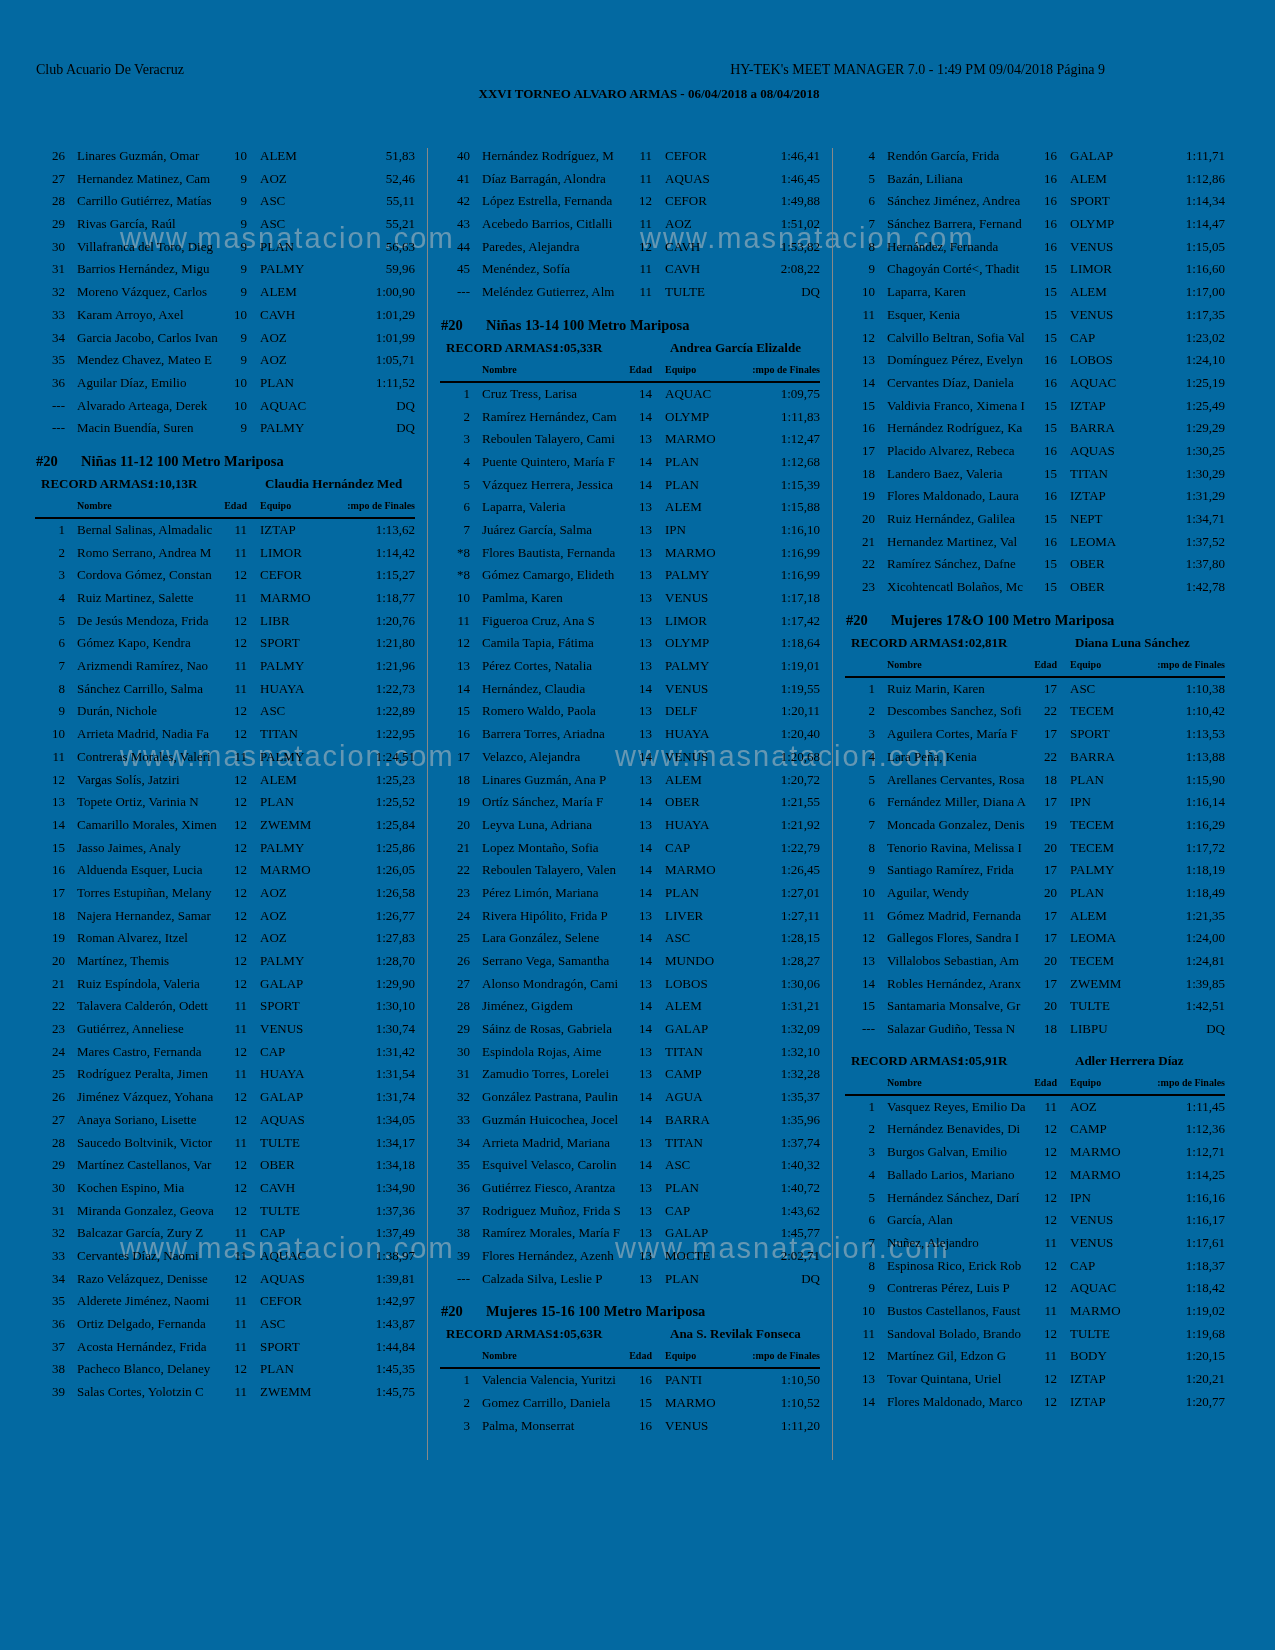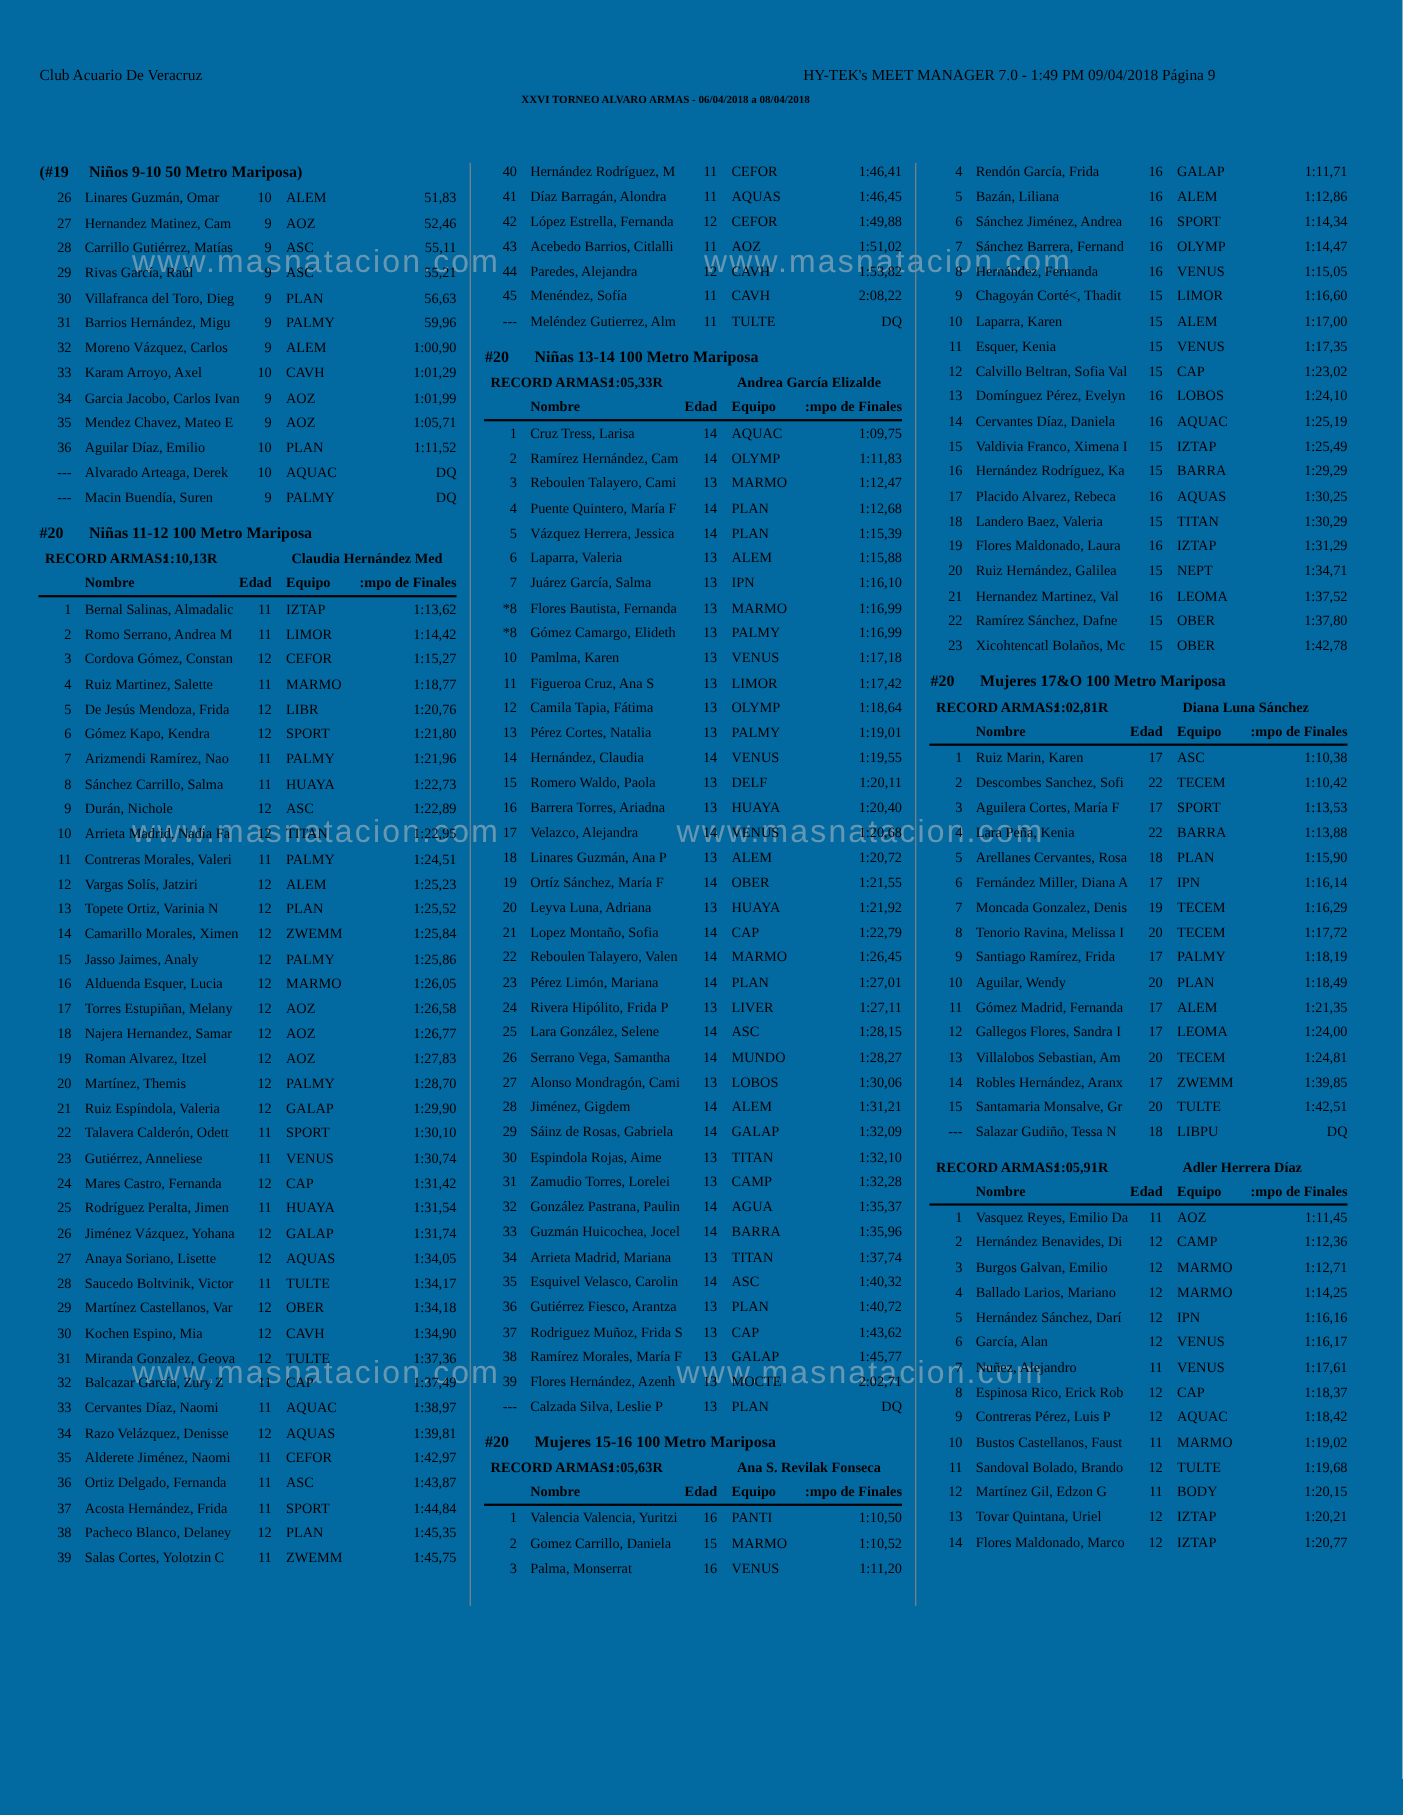--- a/index.html
+++ b/index.html
@@ -1,41 +1,41 @@
 <!DOCTYPE html>
 <html><head>
 <meta charset="utf-8">
 <style>
   html,body{margin:0;padding:0;background:#e8e8e8;}
   .page{position:relative;width:1275px;height:1650px;background:#0369a1;
         font-family:"Liberation Serif","DejaVu Serif",serif;color:#000;overflow:hidden;}
   
   .hdr-club{position:absolute;left:36px;top:62px;font-size:14px;}
   .hdr-sys{position:absolute;right:170px;top:62px;font-size:14px;}
-  .hdr-meet{position:absolute;left:0;top:86px;width:1210px;text-align:center;font-size:10px;font-weight:bold;}
+  .hdr-meet{position:absolute;left:0;top:86px;width:1210px;text-align:center;font-size:13px;font-weight:bold;padding-left:44px;}
   .hdr-res{position:absolute;left:0;top:110px;width:1210px;text-align:center;font-size:17px;font-weight:bold;}
   
   .wm{position:absolute;font-family:"Liberation Sans","DejaVu Sans",sans-serif;
       font-weight:normal;font-size:29px;letter-spacing:2px;color:#c6c6c6;opacity:.5;z-index:0;white-space:nowrap;text-align:right;}
   
   .col{position:absolute;top:145px;width:380px;z-index:1;}
   #col0{left:35px;} #col1{left:440px;} #col2{left:845px;}
   .vsep{position:absolute;top:148px;height:1312px;width:1px;background:#888;z-index:0;}
   
   .event{position:relative;margin-top:9px;}
   .event.first{margin-top:0;}
   .ev-title{position:relative;height:24px;line-height:24px;font-weight:bold;font-size:14.5px;white-space:nowrap;}
   .ev-num{position:absolute;left:1px;}
   .ev-name{position:absolute;left:46px;}
   .rec{position:relative;height:22px;line-height:22px;font-weight:bold;font-size:13px;white-space:nowrap;overflow:hidden;}
   .rec-label{position:absolute;left:6px;}
   .rec-time{position:absolute;left:113px;}
   .rec-year{position:absolute;left:183px;margin-top:23px;}
   .rec-holder{position:absolute;left:230px;}
-  .thead{position:relative;height:22px;line-height:22px;font-weight:bold;font-size:13px;border-bottom:2.5px solid #000;}
+  .thead{position:relative;height:22px;line-height:22px;font-weight:bold;font-size:10px;border-bottom:2.5px solid #000;}
   .th-nombre{position:absolute;left:42px;}
   .th-edad{position:absolute;left:130px;width:82px;text-align:right;}
   .th-equipo{position:absolute;left:225px;text-align:center;}
   .th-tiempo{position:absolute;right:0;width:120px;text-align:right;white-space:nowrap;}
   
   .row{position:relative;height:22.7px;line-height:22.7px;font-size:13px;}
   .c-place{position:absolute;left:0;width:30px;text-align:right;}
   .c-name{position:absolute;left:42px;width:142px;white-space:nowrap;overflow:hidden;}
   .c-age{position:absolute;left:184px;width:28px;text-align:right;}
   .c-team{position:absolute;left:225px;width:85px;white-space:nowrap;overflow:hidden;}
@@ -54,26 +54,20 @@
   <div class="wm" style="left:640px;top:222px;">www.masnatacion.com</div>
   <div class="wm" style="left:120px;top:740px;">www.masnatacion.com</div>
   <div class="wm" style="left:615px;top:740px;">www.masnatacion.com</div>
   <div class="wm" style="left:120px;top:1232px;">www.masnatacion.com</div>
   <div class="wm" style="left:615px;top:1232px;">www.masnatacion.com</div>
 
   <div class="vsep" style="left:427px;"></div>
   <div class="vsep" style="left:832px;"></div>
 
   <div class="col" id="col0">
-      <div class="event first">
-        <div class="ev-title">
-          <span class="ev-num">(#19</span>
-          <span class="ev-name">Niños 9-10 50 Metro Mariposa)</span>
-        </div>
-      </div>
       <div class="row">
         <span class="c-place">26</span>
         <span class="c-name">Linares Guzmán, Omar</span>
         <span class="c-age">10</span>
         <span class="c-team">ALEM</span>
         <span class="c-time">51,83</span>
       </div>
       <div class="row">
         <span class="c-place">27</span>
         <span class="c-name">Hernandez Matinez, Cam</span>

